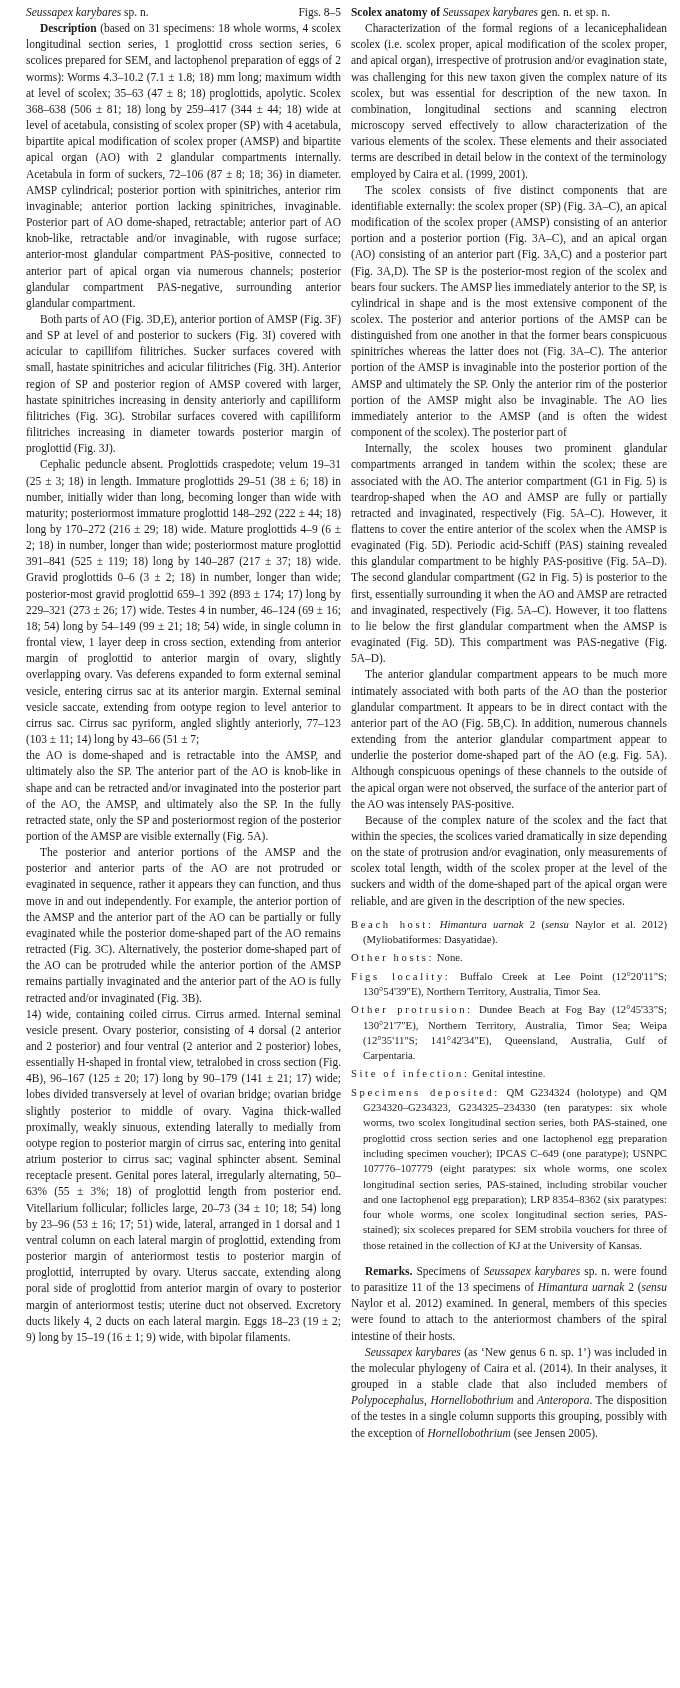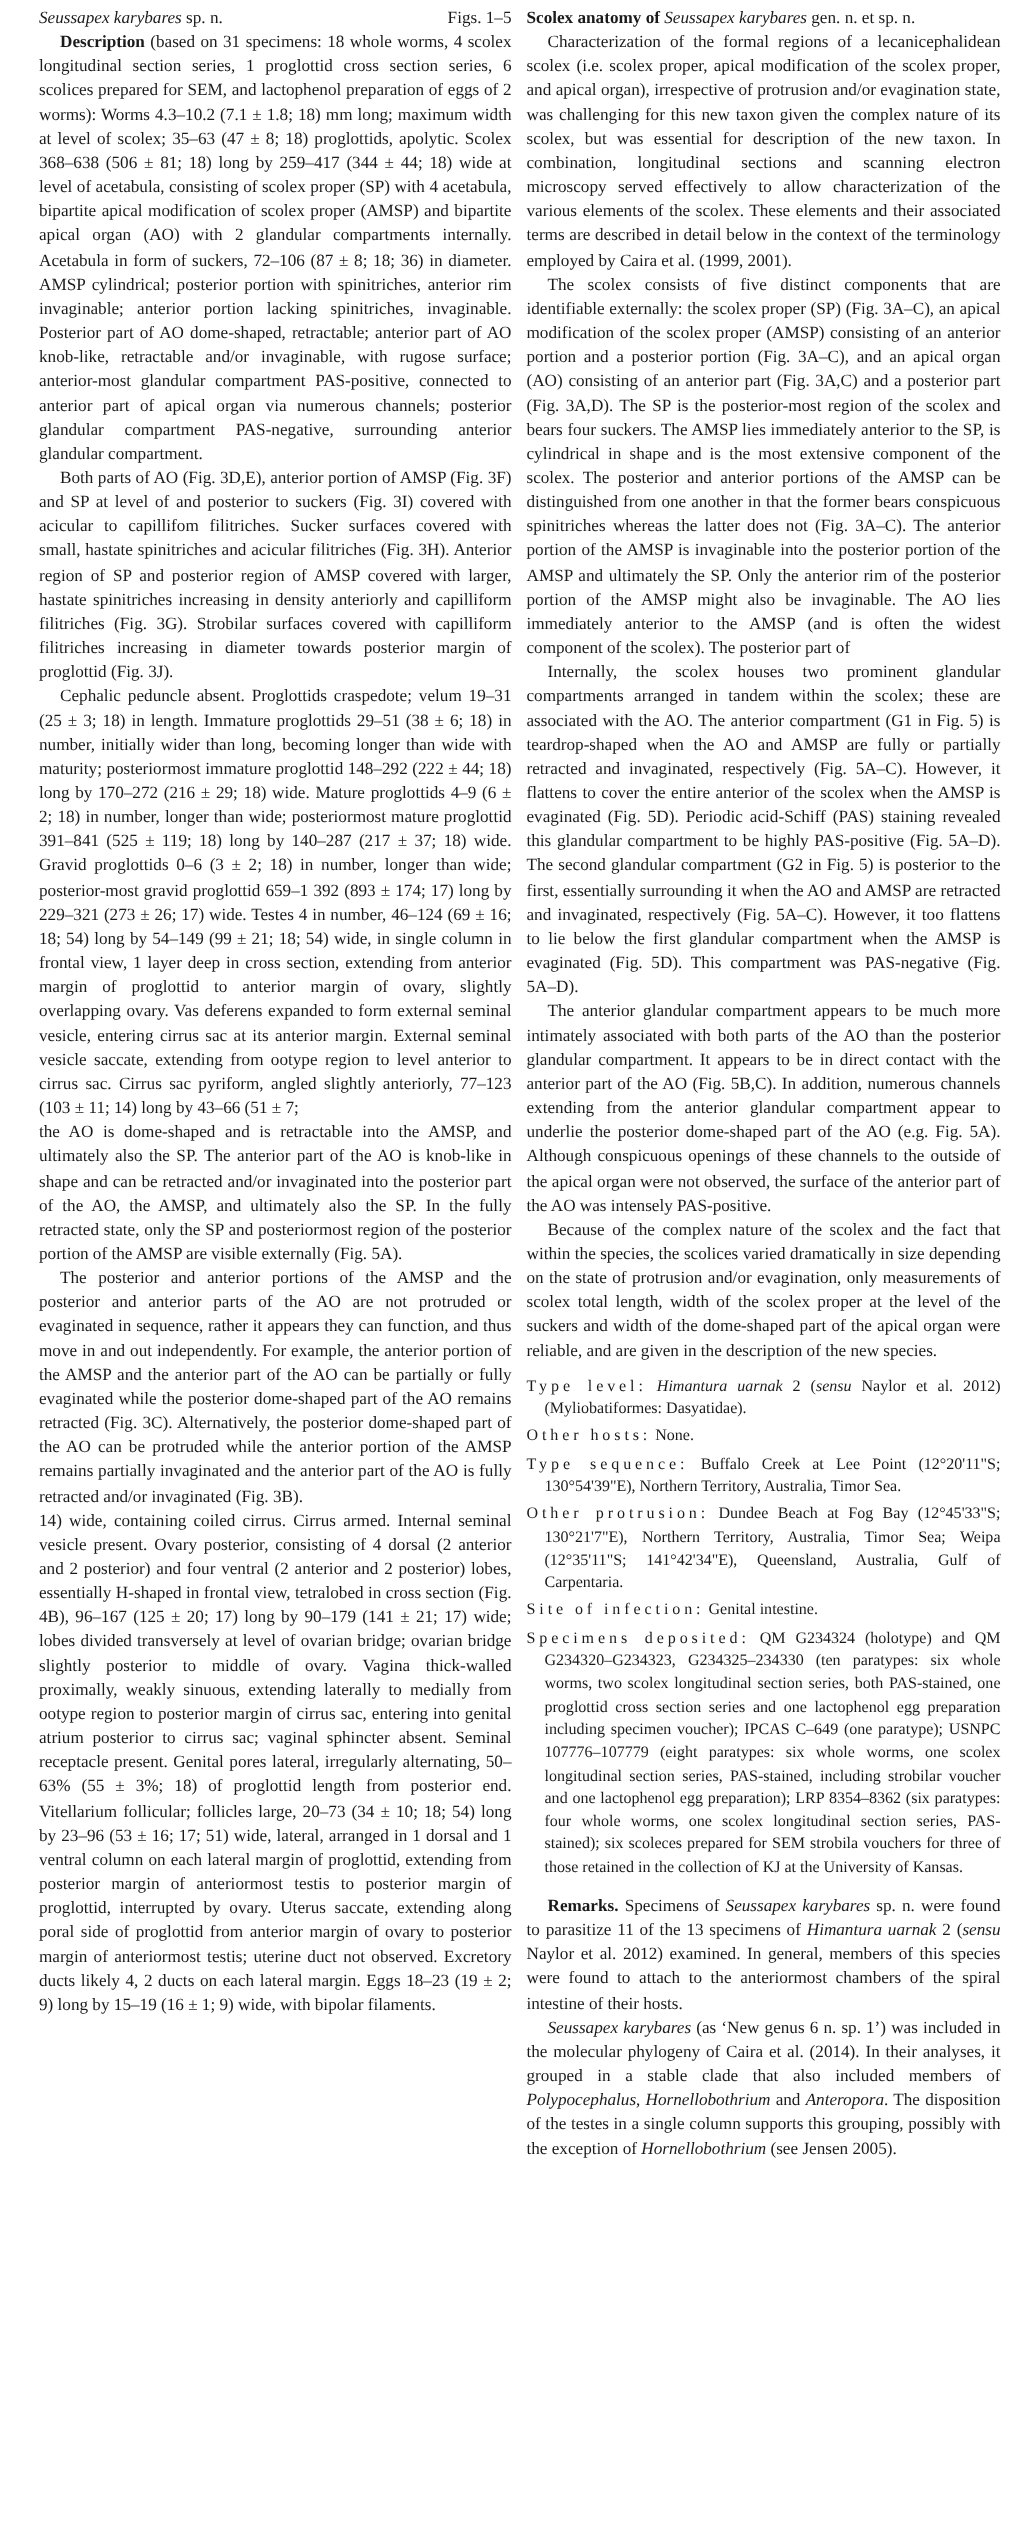--- a/index.html
+++ b/index.html
@@ -38,43 +38,43 @@
   .gap-md { height: 10px; }
 </style>
 </head>
 <body>
 
 <div class="page">
 
   <div class="col col-left">
     <div class="hdr">
       <span class="hdr-title"><i>Seussapex karybares</i><span> sp. n.</span></span>
-      <span>Figs. 1–5</span>
+      <span>Figs. 8–5</span>
     </div>
     <p class="indent"><b>Description</b><span> (based on 31 specimens: 18 whole worms, 4 scolex longitudinal section series, 1 proglottid cross section series, 6 scolices prepared for SEM, and lactophenol preparation of eggs of 2 worms): Worms 4.3–10.2 (7.1 ± 1.8; 18) mm long; maximum width at level of scolex; 35–63 (47 ± 8; 18) proglottids, apolytic. Scolex 368–638 (506 ± 81; 18) long by 259–417 (344 ± 44; 18) wide at level of acetabula, consisting of scolex proper (SP) with 4 acetabula, bipartite apical modification of scolex proper (AMSP) and bipartite apical organ (AO) with 2 glandular compartments internally. Acetabula in form of suckers, 72–106 (87 ± 8; 18; 36) in diameter. AMSP cylindrical; posterior portion with spinitriches, anterior rim invaginable; anterior portion lacking spinitriches, invaginable. Posterior part of AO dome-shaped, retractable; anterior part of AO knob-like, retractable and/or invaginable, with rugose surface; anterior-most glandular compartment PAS-positive, connected to anterior part of apical organ via numerous channels; posterior glandular compartment PAS-negative, surrounding anterior glandular compartment.</span></p>
     <p class="indent">Both parts of AO (Fig. 3D,E), anterior portion of AMSP (Fig. 3F) and SP at level of and posterior to suckers (Fig. 3I) covered with acicular to capillifom filitriches. Sucker surfaces covered with small, hastate spinitriches and acicular filitriches (Fig. 3H). Anterior region of SP and posterior region of AMSP covered with larger, hastate spinitriches increasing in density anteriorly and capilliform filitriches (Fig. 3G). Strobilar surfaces covered with capilliform filitriches increasing in diameter towards posterior margin of proglottid (Fig. 3J).</p>
     <p class="indent">Cephalic peduncle absent. Proglottids craspedote; velum 19–31 (25 ± 3; 18) in length. Immature proglottids 29–51 (38 ± 6; 18) in number, initially wider than long, becoming longer than wide with maturity; posteriormost immature proglottid 148–292 (222 ± 44; 18) long by 170–272 (216 ± 29; 18) wide. Mature proglottids 4–9 (6 ± 2; 18) in number, longer than wide; posteriormost mature proglottid 391–841 (525 ± 119; 18) long by 140–287 (217 ± 37; 18) wide. Gravid proglottids 0–6 (3 ± 2; 18) in number, longer than wide; posterior-most gravid proglottid 659–1 392 (893 ± 174; 17) long by 229–321 (273 ± 26; 17) wide. Testes 4 in number, 46–124 (69 ± 16; 18; 54) long by 54–149 (99 ± 21; 18; 54) wide, in single column in frontal view, 1 layer deep in cross section, extending from anterior margin of proglottid to anterior margin of ovary, slightly overlapping ovary. Vas deferens expanded to form external seminal vesicle, entering cirrus sac at its anterior margin. External seminal vesicle saccate, extending from ootype region to level anterior to cirrus sac. Cirrus sac pyriform, angled slightly anteriorly, 77–123 (103 ± 11; 14) long by 43–66 (51 ± 7;</p>
     <p>the AO is dome-shaped and is retractable into the AMSP, and ultimately also the SP. The anterior part of the AO is knob-like in shape and can be retracted and/or invaginated into the posterior part of the AO, the AMSP, and ultimately also the SP. In the fully retracted state, only the SP and posteriormost region of the posterior portion of the AMSP are visible externally (Fig. 5A).</p>
     <p class="indent">The posterior and anterior portions of the AMSP and the posterior and anterior parts of the AO are not protruded or evaginated in sequence, rather it appears they can function, and thus move in and out independently. For example, the anterior portion of the AMSP and the anterior part of the AO can be partially or fully evaginated while the posterior dome-shaped part of the AO remains retracted (Fig. 3C). Alternatively, the posterior dome-shaped part of the AO can be protruded while the anterior portion of the AMSP remains partially invaginated and the anterior part of the AO is fully retracted and/or invaginated (Fig. 3B).</p>
     <p>14) wide, containing coiled cirrus. Cirrus armed. Internal seminal vesicle present. Ovary posterior, consisting of 4 dorsal (2 anterior and 2 posterior) and four ventral (2 anterior and 2 posterior) lobes, essentially H-shaped in frontal view, tetralobed in cross section (Fig. 4B), 96–167 (125 ± 20; 17) long by 90–179 (141 ± 21; 17) wide; lobes divided transversely at level of ovarian bridge; ovarian bridge slightly posterior to middle of ovary. Vagina thick-walled proximally, weakly sinuous, extending laterally to medially from ootype region to posterior margin of cirrus sac, entering into genital atrium posterior to cirrus sac; vaginal sphincter absent. Seminal receptacle present. Genital pores lateral, irregularly alternating, 50–63% (55 ± 3%; 18) of proglottid length from posterior end. Vitellarium follicular; follicles large, 20–73 (34 ± 10; 18; 54) long by 23–96 (53 ± 16; 17; 51) wide, lateral, arranged in 1 dorsal and 1 ventral column on each lateral margin of proglottid, extending from posterior margin of anteriormost testis to posterior margin of proglottid, interrupted by ovary. Uterus saccate, extending along poral side of proglottid from anterior margin of ovary to posterior margin of anteriormost testis; uterine duct not observed. Excretory ducts likely 4, 2 ducts on each lateral margin. Eggs 18–23 (19 ± 2; 9) long by 15–19 (16 ± 1; 9) wide, with bipolar filaments.</p>
   </div>
 
   <div class="col col-right">
     <p><b>Scolex anatomy of </b><i>Seussapex karybares</i><span> gen. n. et sp. n.</span></p>
     <p class="indent">Characterization of the formal regions of a lecanicephalidean scolex (i.e. scolex proper, apical modification of the scolex proper, and apical organ), irrespective of protrusion and/or evagination state, was challenging for this new taxon given the complex nature of its scolex, but was essential for description of the new taxon. In combination, longitudinal sections and scanning electron microscopy served effectively to allow characterization of the various elements of the scolex. These elements and their associated terms are described in detail below in the context of the terminology employed by Caira et al. (1999, 2001).</p>
     <p class="indent">The scolex consists of five distinct components that are identifiable externally: the scolex proper (SP) (Fig. 3A–C), an apical modification of the scolex proper (AMSP) consisting of an anterior portion and a posterior portion (Fig. 3A–C), and an apical organ (AO) consisting of an anterior part (Fig. 3A,C) and a posterior part (Fig. 3A,D). The SP is the posterior-most region of the scolex and bears four suckers. The AMSP lies immediately anterior to the SP, is cylindrical in shape and is the most extensive component of the scolex. The posterior and anterior portions of the AMSP can be distinguished from one another in that the former bears conspicuous spinitriches whereas the latter does not (Fig. 3A–C). The anterior portion of the AMSP is invaginable into the posterior portion of the AMSP and ultimately the SP. Only the anterior rim of the posterior portion of the AMSP might also be invaginable. The AO lies immediately anterior to the AMSP (and is often the widest component of the scolex). The posterior part of</p>
     <p class="indent">Internally, the scolex houses two prominent glandular compartments arranged in tandem within the scolex; these are associated with the AO. The anterior compartment (G1 in Fig. 5) is teardrop-shaped when the AO and AMSP are fully or partially retracted and invaginated, respectively (Fig. 5A–C). However, it flattens to cover the entire anterior of the scolex when the AMSP is evaginated (Fig. 5D). Periodic acid-Schiff (PAS) staining revealed this glandular compartment to be highly PAS-positive (Fig. 5A–D). The second glandular compartment (G2 in Fig. 5) is posterior to the first, essentially surrounding it when the AO and AMSP are retracted and invaginated, respectively (Fig. 5A–C). However, it too flattens to lie below the first glandular compartment when the AMSP is evaginated (Fig. 5D). This compartment was PAS-negative (Fig. 5A–D).</p>
     <p class="indent">The anterior glandular compartment appears to be much more intimately associated with both parts of the AO than the posterior glandular compartment. It appears to be in direct contact with the anterior part of the AO (Fig. 5B,C). In addition, numerous channels extending from the anterior glandular compartment appear to underlie the posterior dome-shaped part of the AO (e.g. Fig. 5A). Although conspicuous openings of these channels to the outside of the apical organ were not observed, the surface of the anterior part of the AO was intensely PAS-positive.</p>
     <p class="indent">Because of the complex nature of the scolex and the fact that within the species, the scolices varied dramatically in size depending on the state of protrusion and/or evagination, only measurements of scolex total length, width of the scolex proper at the level of the suckers and width of the dome-shaped part of the apical organ were reliable, and are given in the description of the new species.</p>
 
     <div class="gap-sm"></div>
 
-    <p class="field"><span class="lbl">Type level:</span> <i>Himantura uarnak</i><span> 2 (</span><i>sensu</i><span> Naylor et al. 2012) (Myliobatiformes: Dasyatidae).</span></p>
+    <p class="field"><span class="lbl">Beach host:</span> <i>Himantura uarnak</i><span> 2 (</span><i>sensu</i><span> Naylor et al. 2012) (Myliobatiformes: Dasyatidae).</span></p>
     <p class="field"><span class="lbl">Other hosts:</span><span> None.</span></p>
-    <p class="field"><span class="lbl">Type sequence:</span><span> Buffalo Creek at Lee Point (12°20'11"S; 130°54'39"E), Northern Territory, Australia, Timor Sea.</span></p>
+    <p class="field"><span class="lbl">Figs locality:</span><span> Buffalo Creek at Lee Point (12°20'11"S; 130°54'39"E), Northern Territory, Australia, Timor Sea.</span></p>
     <p class="field"><span class="lbl">Other protrusion:</span><span> Dundee Beach at Fog Bay (12°45'33"S; 130°21'7"E), Northern Territory, Australia, Timor Sea; Weipa (12°35'11"S; 141°42'34"E), Queensland, Australia, Gulf of Carpentaria.</span></p>
     <p class="field"><span class="lbl">Site of infection:</span><span> Genital intestine.</span></p>
     <p class="field"><span class="lbl">Specimens deposited:</span><span> QM G234324 (holotype) and QM G234320–G234323, G234325–234330 (ten paratypes: six whole worms, two scolex longitudinal section series, both PAS-stained, one proglottid cross section series and one lactophenol egg preparation including specimen voucher); IPCAS C–649 (one paratype); USNPC 107776–107779 (eight paratypes: six whole worms, one scolex longitudinal section series, PAS-stained, including strobilar voucher and one lactophenol egg preparation); LRP 8354–8362 (six paratypes: four whole worms, one scolex longitudinal section series, PAS-stained); six scoleces prepared for SEM strobila vouchers for three of those retained in the collection of KJ at the University of Kansas.</span></p>
 
     <div class="gap-md"></div>
 
     <p class="indent"><b>Remarks.</b><span> Specimens of </span><i>Seussapex karybares</i><span> sp. n. were found to parasitize 11 of the 13 specimens of </span><i>Himantura uarnak</i><span> 2 (</span><i>sensu</i><span> Naylor et al. 2012) examined. In general, members of this species were found to attach to the anteriormost chambers of the spiral intestine of their hosts.</span></p>
     <p class="indent"><i>Seussapex karybares</i><span> (as ‘New genus 6 n. sp. 1’) was included in the molecular phylogeny of Caira et al. (2014). In their analyses, it grouped in a stable clade that also included members of </span><i>Polypocephalus</i><span>, </span><i>Hornellobothrium</i><span> and </span><i>Anteropora</i><span>. The disposition of the testes in a single column supports this grouping, possibly with the exception of </span><i>Hornellobothrium</i><span> (see Jensen 2005).</span></p>
   </div>
 

